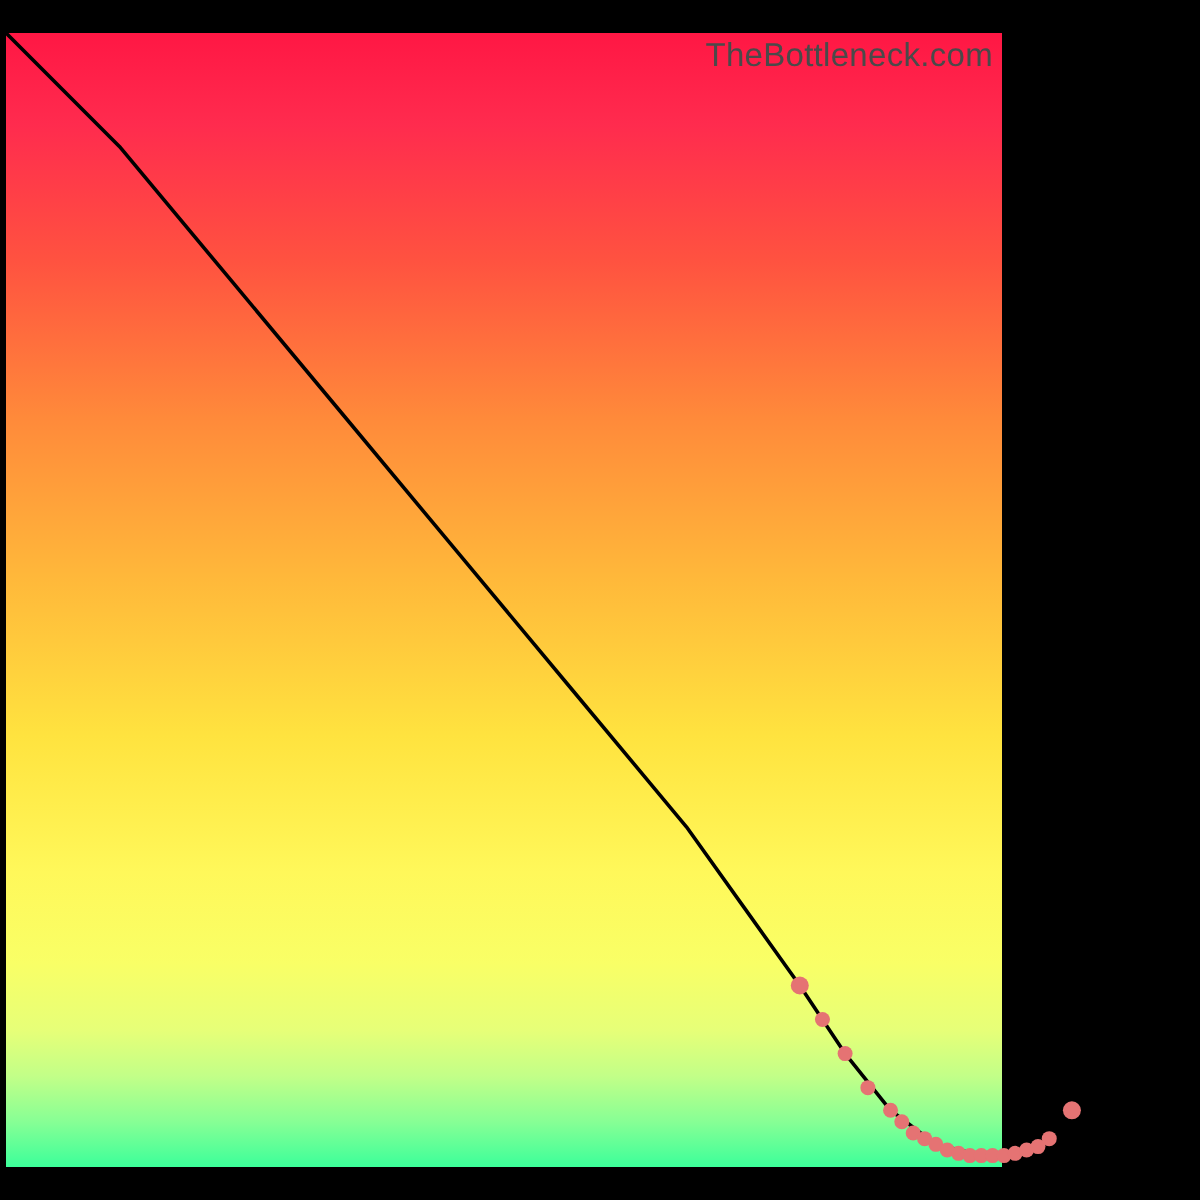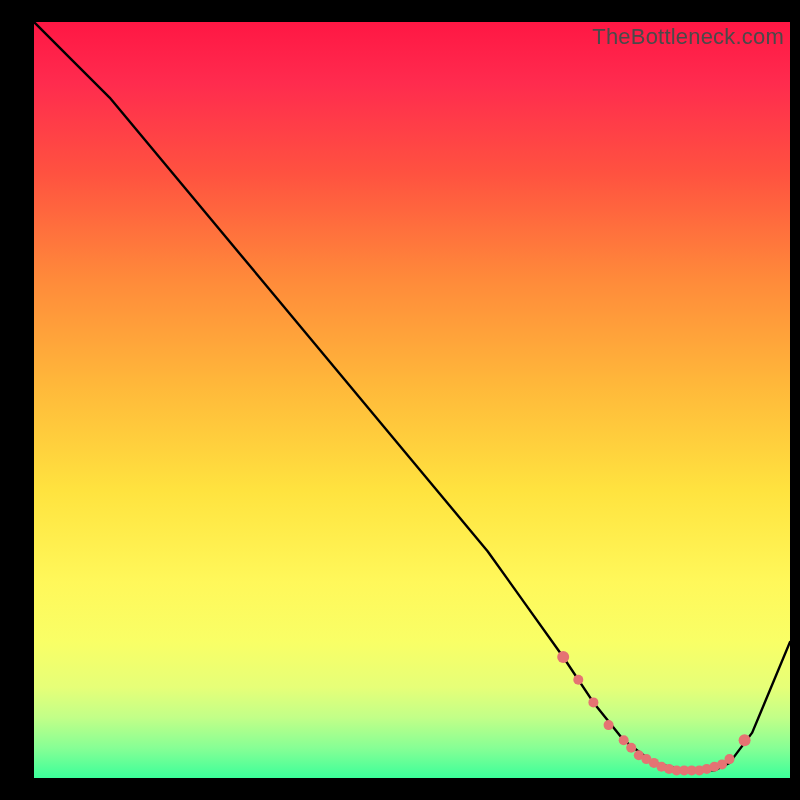--- a/index.html
+++ b/index.html
@@ -6,23 +6,23 @@
     margin: 0;
     padding: 0;
     width: 800px;
     height: 800px;
     background: #000;
     overflow: hidden;
     font-family: Arial, Helvetica, sans-serif;
   }
   .frame {
     position: absolute;
-    left: 34px;
+    left: 4px;
     top: 22px;
-    width: 756px;
+    width: 664px;
     height: 756px;
     background: linear-gradient(
       to bottom,
       #ff1744 0%,
       #ff2b4e 8%,
       #ff5240 20%,
       #ff8a3a 34%,
       #ffb83a 48%,
       #ffe33f 62%,
       #fff85a 74%,

